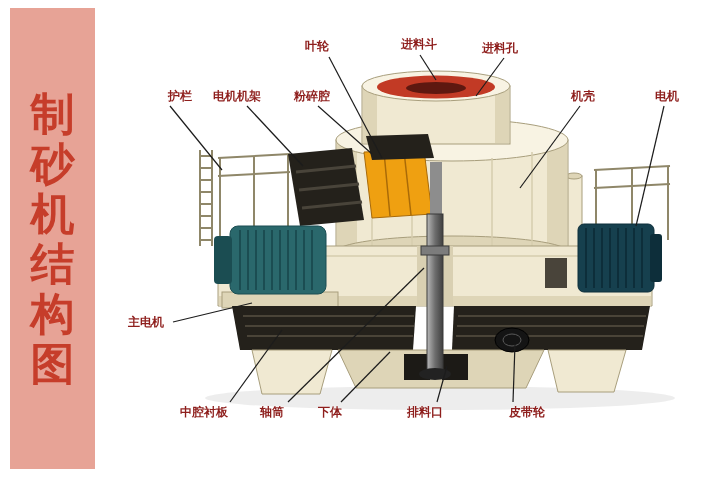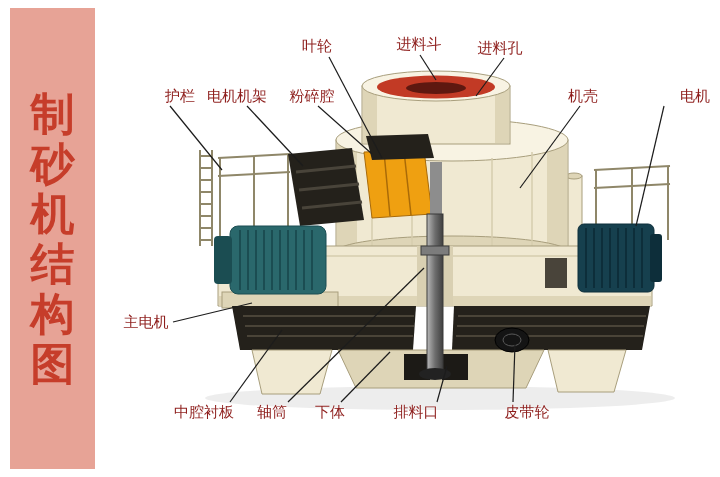--- a/index.html
+++ b/index.html
@@ -10,21 +10,21 @@
   }
   .banner {
     position:absolute; left:10px; top:8px; width:85px; height:461px;
     background:var(--banner_bg);
     display:flex; flex-direction:column; justify-content:center; align-items:center; gap:6px;
   }
   .banner-char { color:var(--banner_text); font-size:44px; font-weight:bold; line-height:1; }
   svg.layer { position:absolute; left:0; top:0; width:720px; height:477px; }
   .label {
     position:absolute; transform:translate(-50%,-50%);
-    color:var(--label); font-size:15px; font-weight:normal; white-space:nowrap;
+    color:var(--label); font-size:12px; font-weight:bold; white-space:nowrap;
     text-shadow:0 0 2px #ffffff;
   }
   
   .f-cream  { fill:var(--cream); }
   .f-creamL { fill:var(--cream_light); }
   .f-creamS { fill:var(--cream_shade); }
   .s-out    { stroke:var(--outline); stroke-width:1; }
   .f-dark   { fill:var(--dark); }
   .f-orange { fill:var(--orange); }
   .f-red    { fill:var(--red_ring); }
@@ -217,21 +217,21 @@
     <line class="leader" x1="513" y1="402" x2="515" y2="344"></line>
   </svg>
 
   <div class="label" style="left:317px; top:46px;">叶轮</div>
   <div class="label" style="left:419px; top:44px;">进料斗</div>
   <div class="label" style="left:500px; top:48px;">进料孔</div>
   <div class="label" style="left:180px; top:96px;">护栏</div>
   <div class="label" style="left:237px; top:96px;">电机机架</div>
   <div class="label" style="left:312px; top:96px;">粉碎腔</div>
   <div class="label" style="left:583px; top:96px;">机壳</div>
-  <div class="label" style="left:695px; top:96px;">电机</div>
+  <div class="label" style="left:667px; top:96px;">电机</div>
   <div class="label" style="left:146px; top:322px;">主电机</div>
   <div class="label" style="left:204px; top:412px;">中腔衬板</div>
   <div class="label" style="left:272px; top:412px;">轴筒</div>
   <div class="label" style="left:330px; top:412px;">下体</div>
-  <div class="label" style="left:416px; top:412px;">排料口</div>
+  <div class="label" style="left:425px; top:412px;">排料口</div>
   <div class="label" style="left:527px; top:412px;">皮带轮</div>
 
 </div>
 
 </body></html>

